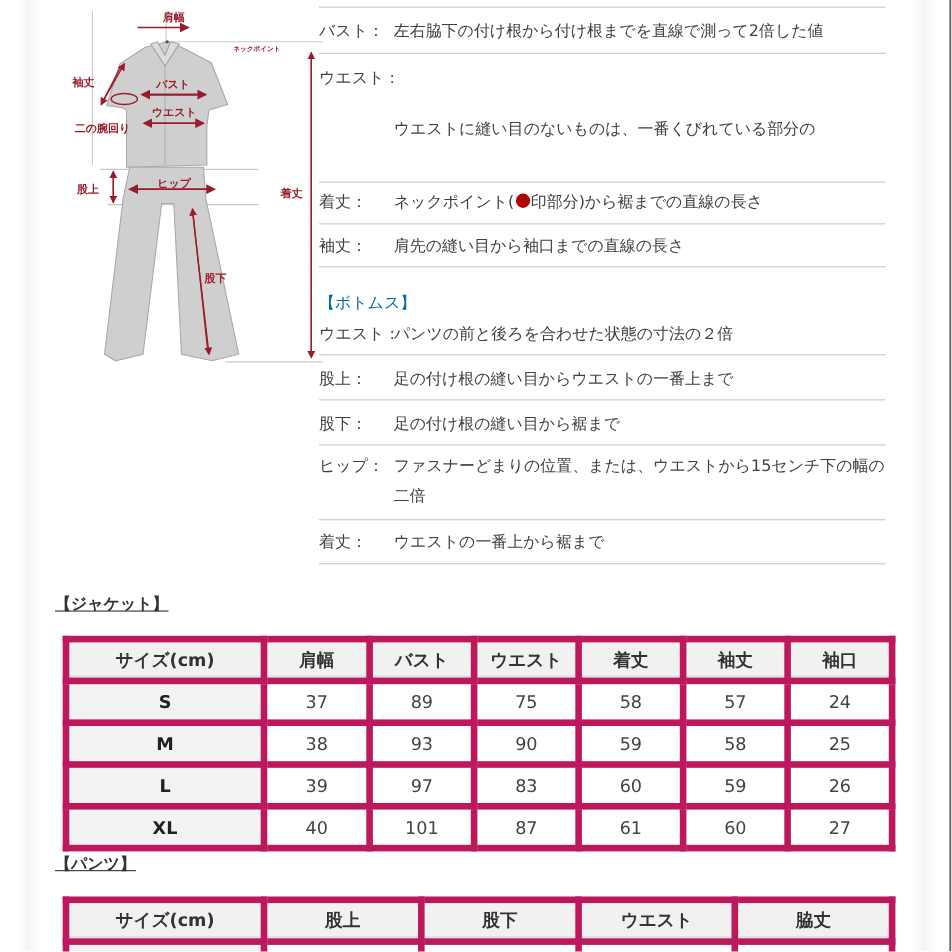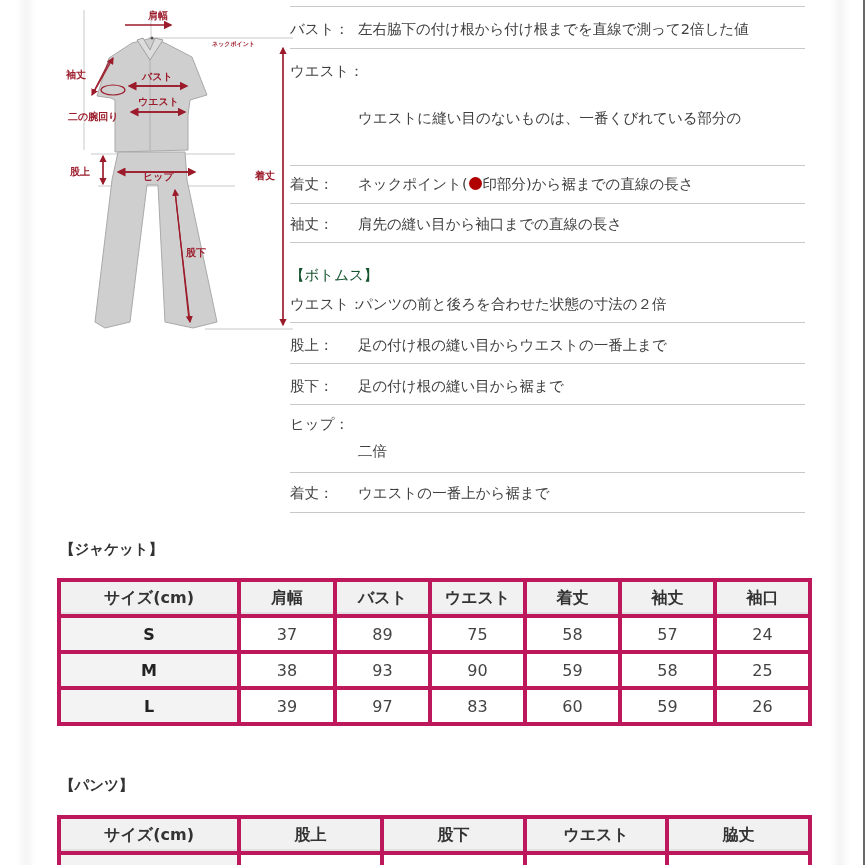--- a/index.html
+++ b/index.html
@@ -20,28 +20,28 @@
   .figure svg { position:absolute; left:0; top:0; }
   .fig-label { position:absolute; font-size:10px; color:#9b1b2a; font-weight:bold; white-space:nowrap; }
   .fig-label.small { font-size:6px; font-weight:bold; }
 
   
   .desc { position:absolute; left:290px; top:0; width:515px; }
   .desc .rule { position:absolute; left:0; width:515px; height:1px; background:#c8c8c8; }
   .desc .row { position:absolute; left:0; width:515px; font-size:14.5px; line-height:24px; color:#404040; }
   .desc .term { position:absolute; left:0; top:0; white-space:nowrap; }
   .desc .def { position:absolute; left:68px; top:0; white-space:nowrap; }
-  .desc .section-title { position:absolute; left:0; font-size:14.5px; color:#14532d; white-space:nowrap; }
+  .desc .section-title { position:absolute; left:0; font-size:14.5px; color:#0369a1; white-space:nowrap; }
   .reddot { display:inline-block; width:13px; height:13px; border-radius:50%; background:#b00000; vertical-align:-1px; margin:0 1px; }
 
   
-  .table-title { position:absolute; left:60px; font-size:14.5px; font-weight:bold; color:#333; white-space:nowrap; }
+  .table-title { position:absolute; left:50px; font-size:14.5px; font-weight:bold; color:#333; white-space:nowrap;text-decoration:underline; }
   table.size { position:absolute; border-collapse:collapse; table-layout:fixed; }
   table.size td, table.size th {
-    border:4px solid #be185d; height:32px; padding:0; text-align:center;
+    border:6px solid #be185d; height:32px; padding:0; text-align:center;
     font-size:16px; color:#444; font-weight:normal;
   }
   table.size th { background:#f1f1f1; font-weight:bold; color:#333; }
   table.size td.size-col { background:#f3f3f3; font-weight:bold; color:#222; }
   table.size tr.head th { box-shadow: inset 0 -2px 0 #e2e2e2; }
 </style>
 </head>
 <body>
 
 <div class="strip-left"></div>
@@ -87,21 +87,21 @@
     <line x1="134" y1="320" x2="120" y2="190" stroke="#9b1b2a" stroke-width="1.2" marker-end="url(#ah)"></line>
     <circle cx="97" cy="38" r="1.5" fill="#555"></circle>
   </svg>
   <span class="fig-label" style="left:93px;top:9px;">肩幅</span>
   <span class="fig-label small" style="left:157px;top:40px;">ネックポイント</span>
   <span class="fig-label" style="left:11px;top:68px;">袖丈</span>
   <span class="fig-label" style="left:87px;top:70px;">バスト</span>
   <span class="fig-label" style="left:83px;top:95px;">ウエスト</span>
   <span class="fig-label" style="left:13px;top:110px;">二の腕回り</span>
   <span class="fig-label" style="left:15px;top:165px;">股上</span>
-  <span class="fig-label" style="left:88px;top:170px;">ヒップ</span>
+  <span class="fig-label" style="left:88px;top:160px;">ヒップ</span>
   <span class="fig-label" style="left:200px;top:169px;">着丈</span>
   <span class="fig-label" style="left:131px;top:246px;">股下</span>
 </div>
 
 <div class="desc">
   <div class="rule" style="top:6px;"></div>
 
   <div class="row" style="top:17px;">
     <span class="term">バスト：</span>
     <span class="def">左右脇下の付け根から付け根までを直線で測って2倍した値</span>
@@ -141,20 +141,21 @@
   <div class="rule" style="top:363px;"></div>
 
   <div class="row" style="top:374px;">
     <span class="term">股下：</span>
     <span class="def">足の付け根の縫い目から裾まで</span>
   </div>
   <div class="rule" style="top:404px;"></div>
 
   <div class="row" style="top:412px;height:50px;">
     <span class="term">ヒップ：</span>
+    <span class="def" style="top:0;">ファスナーどまりの位置、または、ウエストから15センチ下の幅の</span>
     <span class="def" style="top:27px;">二倍</span>
   </div>
   <div class="rule" style="top:472px;"></div>
 
   <div class="row" style="top:481px;">
     <span class="term">着丈：</span>
     <span class="def">ウエストの一番上から裾まで</span>
   </div>
   <div class="rule" style="top:512px;"></div>
 </div>
@@ -199,20 +200,29 @@
     <td>25</td>
   </tr>
   <tr>
     <td class="size-col">L</td>
     <td>39</td>
     <td>97</td>
     <td>83</td>
     <td>60</td>
     <td>59</td>
     <td>26</td>
+  </tr>
+  <tr>
+    <td class="size-col">XL</td>
+    <td>40</td>
+    <td>101</td>
+    <td>87</td>
+    <td>61</td>
+    <td>60</td>
+    <td>27</td>
   </tr>
 </tbody>
   </table>
 
 <div class="table-title" style="top:776px;">【パンツ】</div>
 <table class="size" style="left:57px;top:815px;width:751px;">
   <colgroup>
     <col style="width:180px">
       <col style="width:143px">
       <col style="width:143px">

